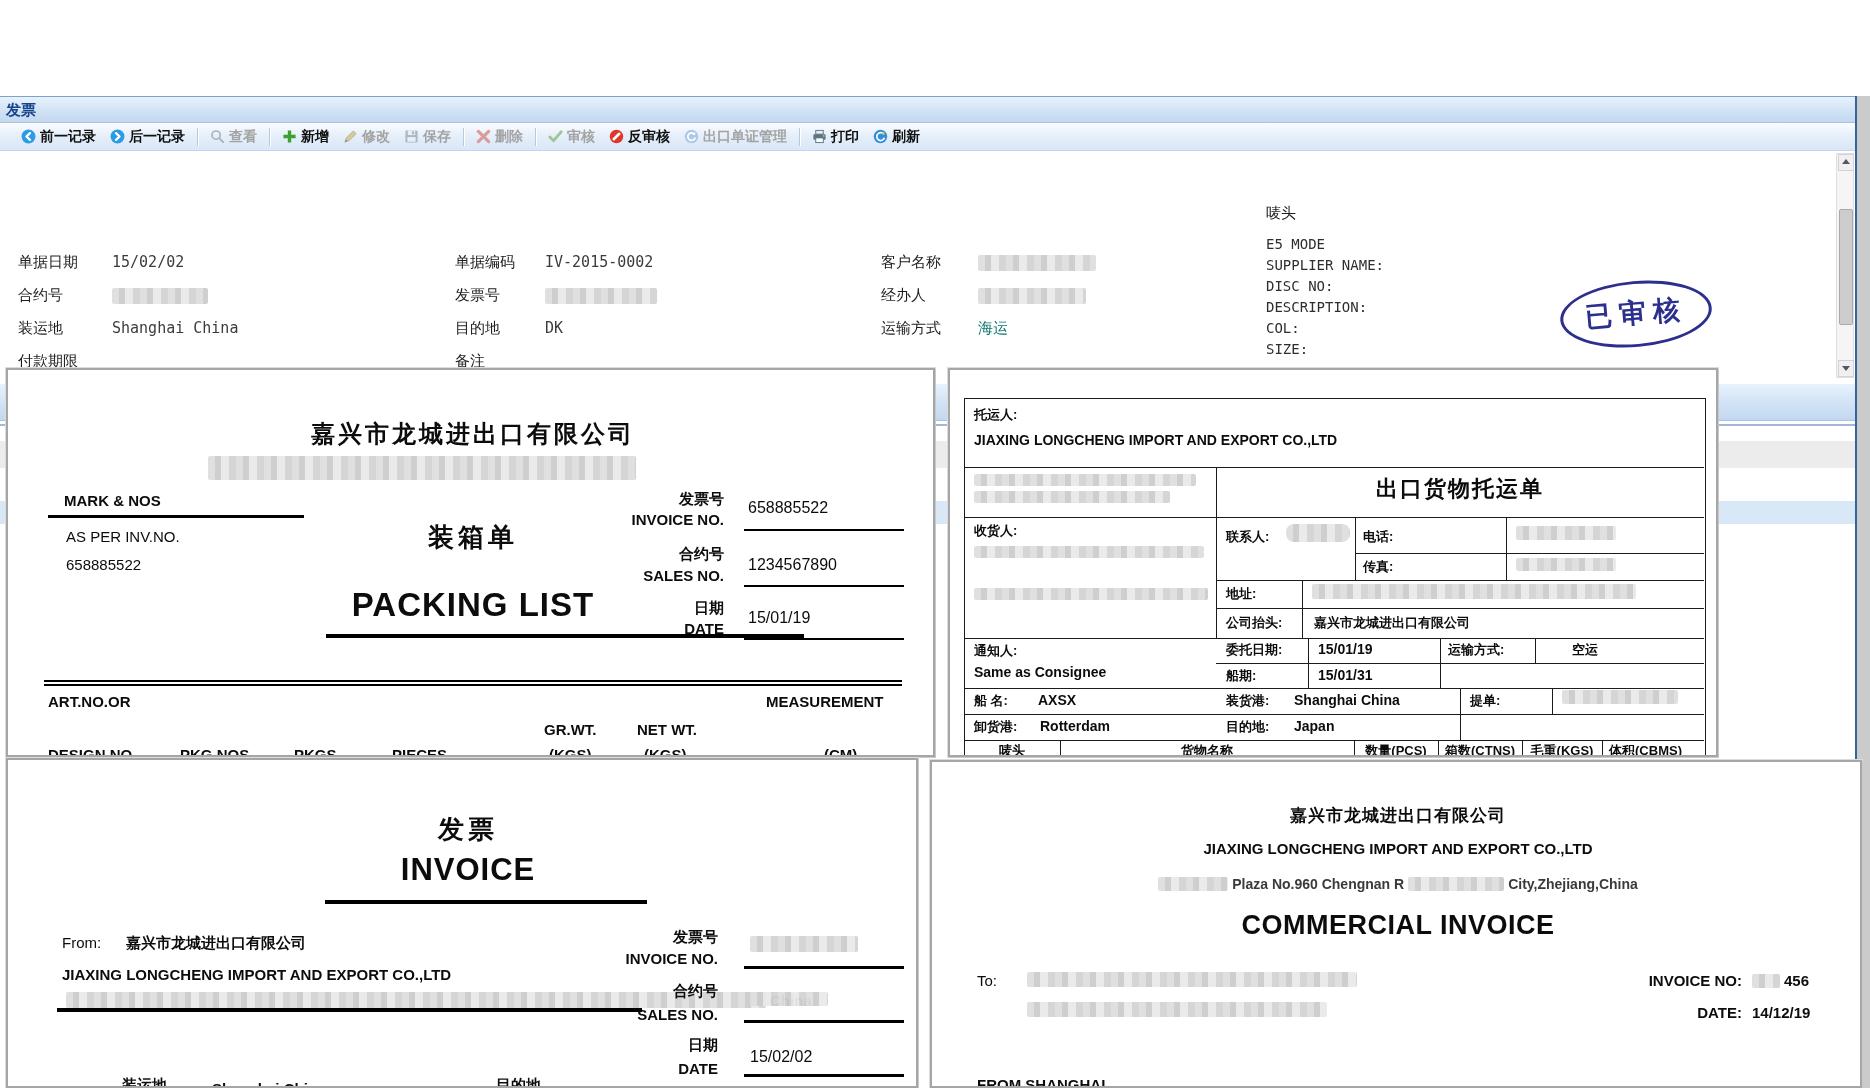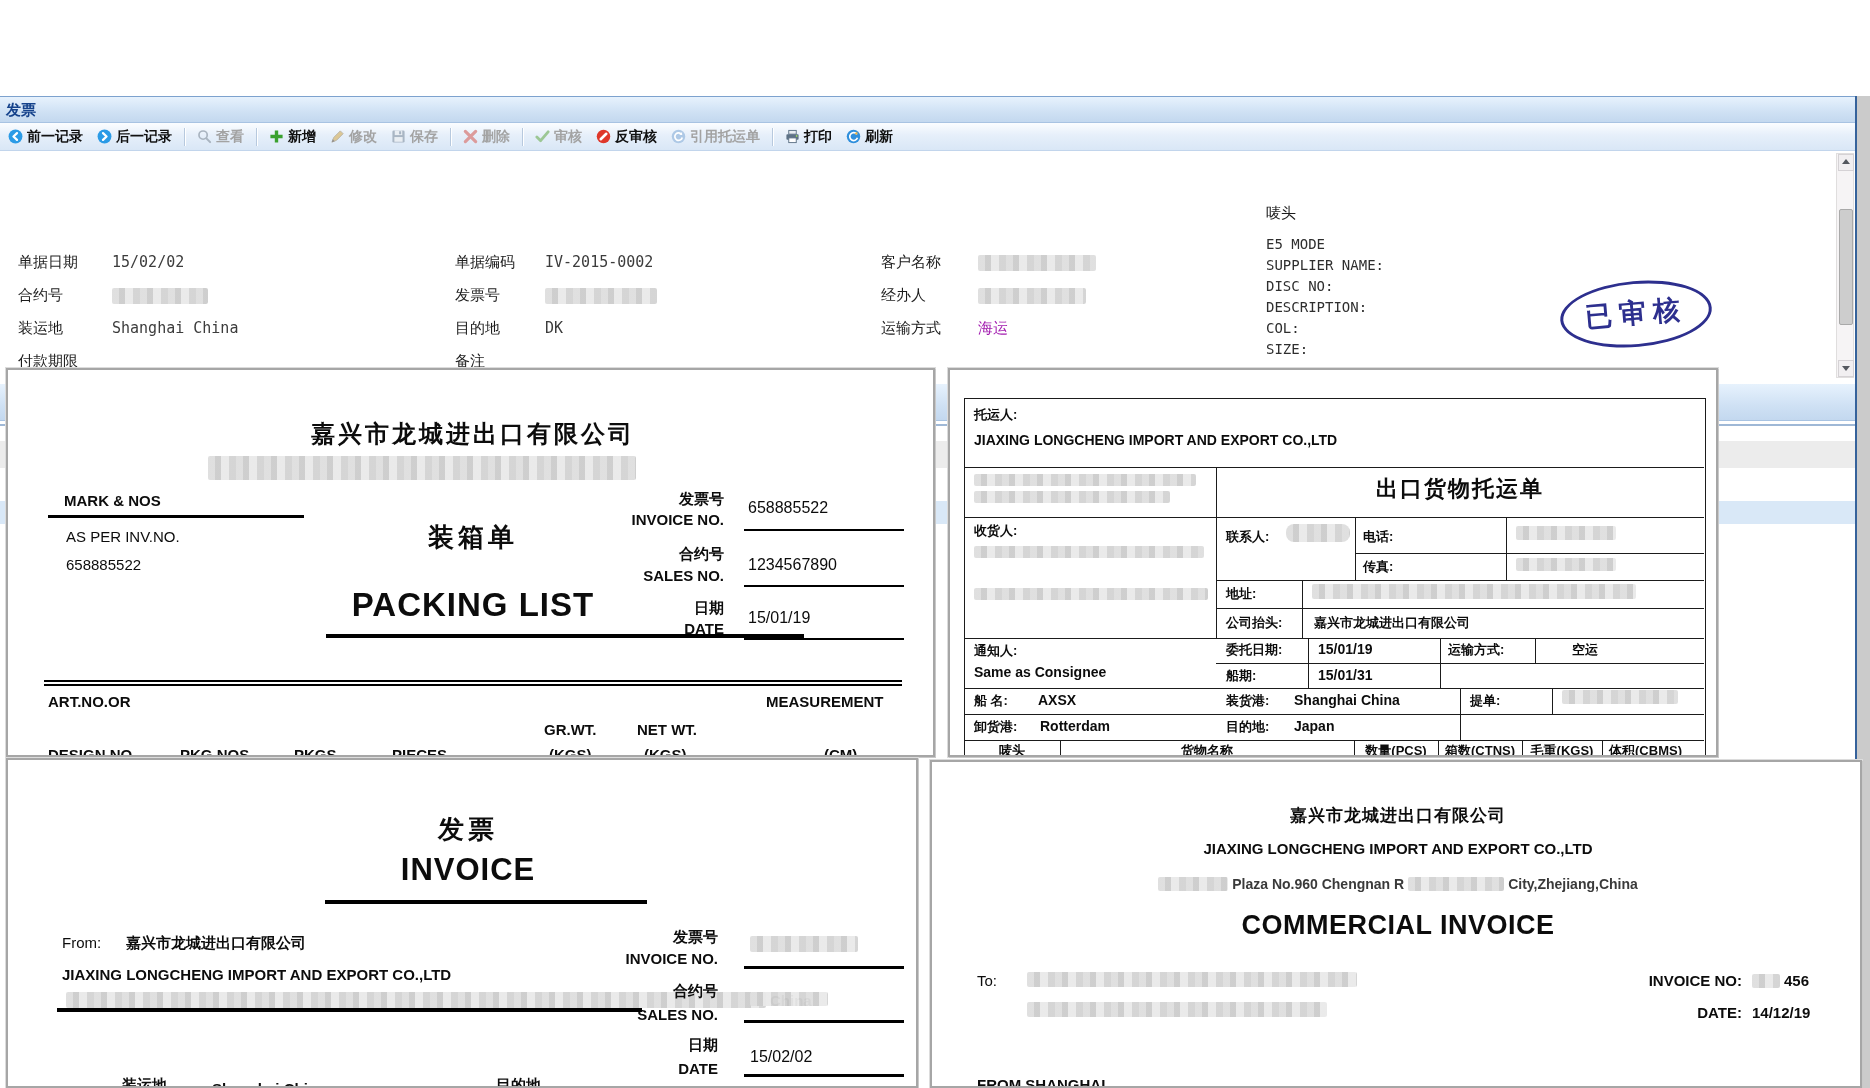--- a/index.html
+++ b/index.html
@@ -20,21 +20,21 @@
 
   
   .capbar{position:absolute;left:0;top:96px;width:1855px;height:27px;
           background:linear-gradient(#e7f2fd,#cfe1f4 60%,#c3d8ef);border-top:1px solid #7da2ce;
           border-bottom:1px solid #a8c3e2;box-sizing:border-box;
           color:#15428b;font-weight:bold;font-size:15px;line-height:25px;padding-left:6px;}
 
   
   .tbar{position:absolute;left:0;top:123px;width:1855px;height:28px;
         background:linear-gradient(#fbfdff,#e6effa 45%,#d9e7f6);border-bottom:1px solid #c2d5ec;
-        box-sizing:border-box;display:flex;align-items:center;padding-left:1px;}
+        box-sizing:border-box;display:flex;align-items:center;padding-left:14px;}
   .tbtn{display:flex;align-items:center;gap:4px;padding:2px 7px;font-size:14px;font-weight:bold;color:#111;cursor:default;}
   .tbtn.dis{color:#a3a3a3;}
   .tbtn svg{display:block;}
   .tsep{width:1px;height:18px;background:#b7c9de;margin:0 5px;box-shadow:1px 0 0 #fff;}
 
   
   .formpanel{position:absolute;left:0;top:151px;width:1855px;height:229px;background:#fff;}
   .lb{font-size:15px;color:#1c1c1c;}
   .val{font-family:"DejaVu Sans Mono","Liberation Mono",monospace;font-size:15px;color:#3c3c3c;}
   .mono{font-family:"DejaVu Sans Mono","Liberation Mono",monospace;font-size:14px;color:#2e2e2e;}
@@ -168,21 +168,21 @@
       <span>反审核</span>
     </div>
     <div class="tbtn dis">
       <span>
           <svg width="15" height="15" viewBox="0 0 16 16">
             <circle cx="8" cy="8" r="7.2" fill="#aec9e6"></circle>
             <path d="M11.5 6 A4 4 0 1 0 12 9" stroke="#fff" stroke-width="1.8" fill="none"></path>
             <path d="M11.8 3.2 L11.8 6.4 L8.8 6 Z" fill="#fff"></path>
           </svg>
         </span>
-      <span>引用托运单</span>
+      <span>出口单证管理</span>
     </div>
     <div class="tsep"></div>
     <div class="tbtn">
       <span>
           <svg width="15" height="15" viewBox="0 0 16 16">
             <rect x="4" y="1.5" width="8" height="4" fill="#e8edf2" stroke="#5d7286" stroke-width="1"></rect>
             <rect x="1.5" y="5.5" width="13" height="6" rx="1" fill="#5d7286"></rect>
             <rect x="4" y="9.5" width="8" height="5" fill="#fff" stroke="#5d7286" stroke-width="1"></rect>
             <circle cx="12.4" cy="7.4" r=".9" fill="#9fdc5a"></circle>
           </svg>
@@ -217,21 +217,21 @@
   <span class="red" style="left:545px;top:288px;width:112px;height:16px"></span>
   <span class="a lb" style="left:455px;top:319px">目的地</span>
   <span class="a val" style="left:545px;top:319px">DK</span>
   <span class="a lb" style="left:455px;top:352px">备注</span>
 
   <span class="a lb" style="left:881px;top:253px">客户名称</span>
   <span class="red" style="left:978px;top:255px;width:118px;height:16px"></span>
   <span class="a lb" style="left:881px;top:286px">经办人</span>
   <span class="red" style="left:978px;top:288px;width:108px;height:16px"></span>
   <span class="a lb" style="left:881px;top:319px">运输方式</span>
-  <span class="a lb" style="left:978px;top:319px;color:#a21caf">海运</span>
+  <span class="a lb" style="left:978px;top:319px;color:#0f766e">海运</span>
 
   <span class="a lb" style="left:1266px;top:204px">唛头</span>
   <span class="a mono" style="left:1266px;top:236px">E5 MODE</span>
   <span class="a mono" style="left:1266px;top:257px">SUPPLIER NAME:</span>
   <span class="a mono" style="left:1266px;top:278px">DISC NO:</span>
   <span class="a mono" style="left:1266px;top:299px">DESCRIPTION:</span>
   <span class="a mono" style="left:1266px;top:320px">COL:</span>
   <span class="a mono" style="left:1266px;top:341px">SIZE:</span>
 
   <div class="stamp">已审核</div>

